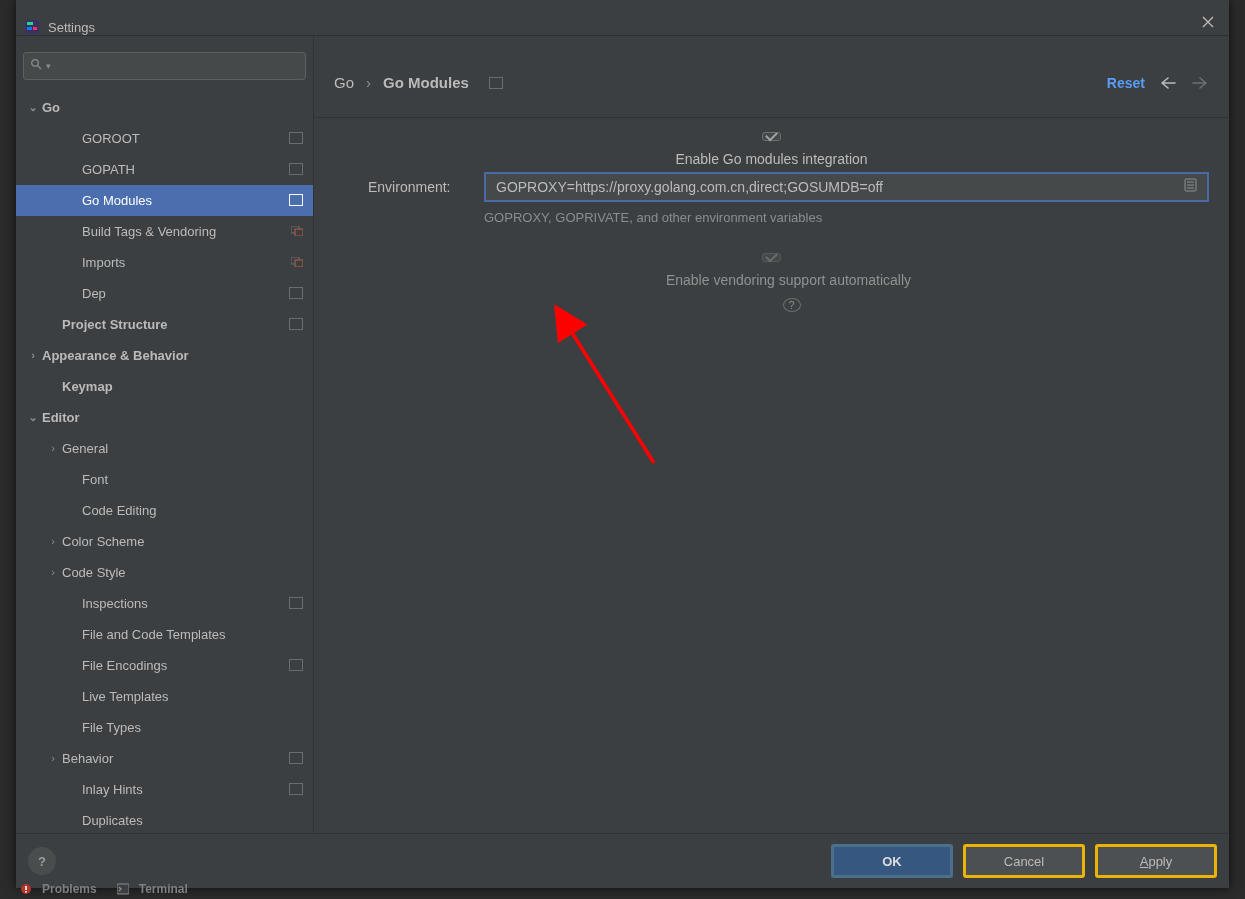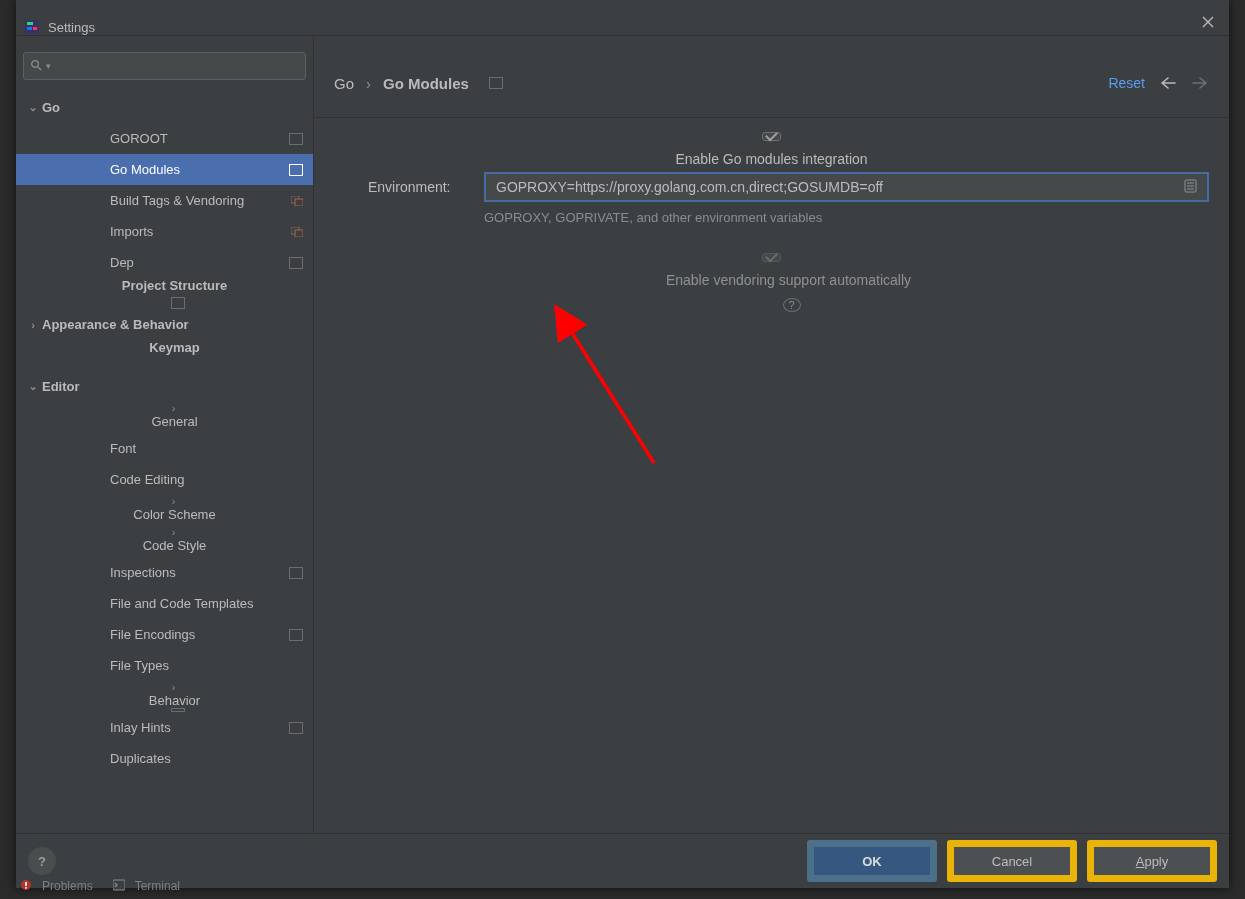--- a/index.html
+++ b/index.html
@@ -93,22 +93,22 @@
     width: 14px;
     display:inline-flex;
     justify-content:center;
     align-items:center;
     margin-right: 2px;
     color: #8a8d8f;
     font-size: 11px;
   }
   .lbl { flex:1; }
   .indent0 { padding-left: 10px; }
-  .indent1 { padding-left: 30px; flex-direction: column; }
-  .indent2 { padding-left: 78px; }
+  .indent1 { padding-left: 30px; }
+  .indent2 { padding-left: 50px; }
   .proj {
     width: 12px; height: 10px;
     border: 1px solid #6a6c6d;
     background: transparent;
     margin-left: 6px;
     display:flex;align-items:center;justify-content:center;
   }
   .tree-item.selected .proj { border-color: #ffffff; }
   .proj-expand {
     width: 12px; height: 10px;
@@ -141,21 +141,21 @@
   .breadcrumb .final { font-weight:600; color:#bababa; }
   .crumb-proj {
     width: 12px; height: 10px;
     border: 1px solid #6a6c6d;
     background:transparent;
     margin-left: 8px;
   }
   .head-actions {
     display:flex; align-items:center; gap: 14px;
   }
-  .reset { color:#589df6; font-weight:400; font-size:14px; cursor:pointer; }
+  .reset { color:#589df6; font-weight:700; font-size:14px; cursor:pointer; }
   .nav-arrow {
     color:#bbbbbb; display:flex; align-items:center; justify-content:center;
     width: 18px; height: 18px;
   }
   .nav-arrow.disabled { color:#6e7072; }
   .content-body {
     flex:1 1 auto;
     padding: 14px 20px;
     overflow:auto;
     position: relative;
@@ -241,21 +241,21 @@
     font-weight:bold;
   }
   .footer .fspacer { flex:1; }
   .btn {
     min-width: 84px; height: 28px;
     padding: 0 16px;
     border-radius: 3px;
     display:flex; align-items:center; justify-content:center;
     font-size: 13px;
     cursor: pointer;
-    border: 7px solid #eab308;
+    border: 3px solid #eab308;
     background: #4c5052;
     color: #bbbbbb;
   }
   .btn.primary {
     background: #365880;
     border-color: #4c708b;
     color: #dcdcdc;
     font-weight: 600;
   }
   .underline-letter { text-decoration: underline; }
@@ -271,22 +271,22 @@
   
   .ide-bg-left {
     position:absolute; left:0; top:0; width:16px; height:100%;
     background:#2b2b2b;
     color:#5f6163;
     font-size:11px;
   }
   .ide-bottom {
     position:absolute;
     left: 20px; bottom: 0; height: 20px;
-    display:flex; gap: 10px;
-    color:#7d7f80; font-size:12px;
+    display:flex; align-items:center; gap: 10px;
+    color:#7d7f80; font-size:12px;font-weight:bold;
   }
   .ide-bottom .ico { width:12px; height:12px; display:inline-flex; }
 </style>
 </head>
 <body>
 
 <div class="ide-bg-left"></div>
 
 <div class="dialog">
 
@@ -324,20 +324,25 @@
       <div class="tree" id="tree">
           <div class="tree-item indent0 bold">
             <span class="arrow">⌄</span>
             <span class="lbl">Go</span>
           </div>
           <div class="tree-item indent2">
             <span class="arrow"></span>
             <span class="lbl">GOROOT</span>
             <span class="proj"></span>
           </div>
+          <div class="tree-item indent2">
+            <span class="arrow"></span>
+            <span class="lbl">GOPATH</span>
+            <span class="proj"></span>
+          </div>
           <div class="tree-item indent2 selected">
             <span class="arrow"></span>
             <span class="lbl">Go Modules</span>
             <span class="proj"></span>
           </div>
           <div class="tree-item indent2">
             <span class="arrow"></span>
             <span class="lbl">Build Tags &amp; Vendoring</span>
             <span class="proj-expand">
               <svg width="12" height="10" viewBox="0 0 12 10">
@@ -404,20 +409,24 @@
             <span class="proj"></span>
           </div>
           <div class="tree-item indent2">
             <span class="arrow"></span>
             <span class="lbl">File and Code Templates</span>
           </div>
           <div class="tree-item indent2">
             <span class="arrow"></span>
             <span class="lbl">File Encodings</span>
             <span class="proj"></span>
+          </div>
+          <div class="tree-item indent2">
+            <span class="arrow"></span>
+            <span class="lbl">Live Templates</span>
           </div>
           <div class="tree-item indent2">
             <span class="arrow"></span>
             <span class="lbl">File Types</span>
           </div>
           <div class="tree-item indent1">
             <span class="arrow">›</span>
             <span class="lbl">Behavior</span>
             <span class="proj"></span>
           </div>

